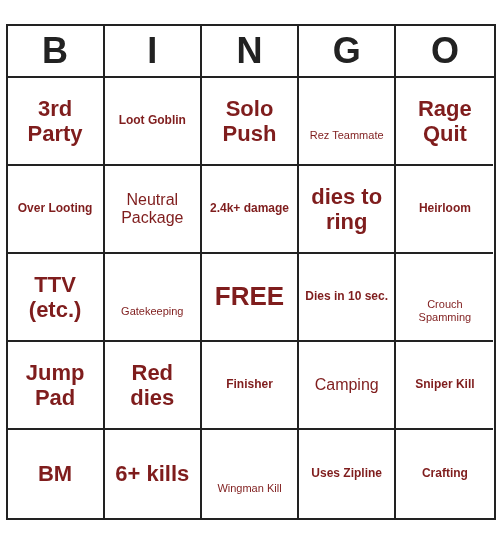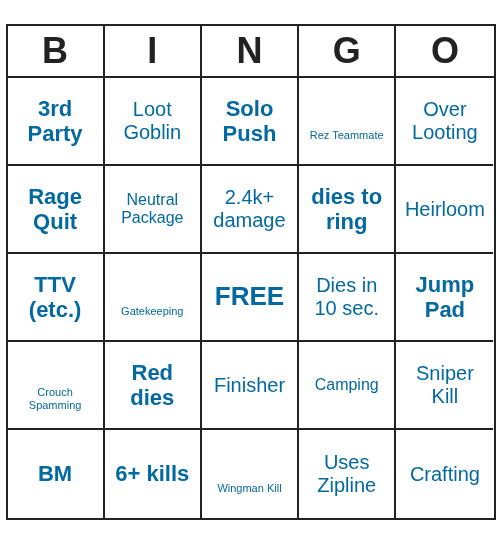--- a/index.html
+++ b/index.html
@@ -41,33 +41,33 @@
     }
     .bingo-cell {
       border-right: 2px solid #222;
       border-bottom: 2px solid #222;
       display: flex;
       align-items: center;
       justify-content: center;
       text-align: center;
       min-height: 88px;
       padding: 4px;
-      color: #0369a1;
+      color: #7f1d1d;
     }
     .bingo-cell:nth-child(5n) {
       border-right: none;
     }
     .bingo-cell:nth-child(n+21) {
       border-bottom: none;
     }
     .cell-text {
       line-height: 1.15;
     }
     .large { font-size: 22px; font-weight: bold; }
-    .medium { font-size: 20px; font-weight: normal; }
+    .medium { font-size: 12px; font-weight: bold; }
     .small { font-size: 16px; }
     .xsmall { font-size: 11px; margin-top: 28px; }
     .free { font-size: 26px; font-weight: bold; }
   </style>
 </head>
 <body>
 
 <div class="bingo-card">
   <div class="bingo-header">
 
@@ -85,24 +85,24 @@
       <div class="bingo-cell">
         <span class="cell-text medium">Loot Goblin</span>
       </div>
       <div class="bingo-cell">
         <span class="cell-text large">Solo Push</span>
       </div>
       <div class="bingo-cell">
         <span class="cell-text xsmall">Rez Teammate</span>
       </div>
       <div class="bingo-cell">
-        <span class="cell-text medium">Over Looting</span>
+        <span class="cell-text large">Rage Quit</span>
       </div>
       <div class="bingo-cell">
-        <span class="cell-text large">Rage Quit</span>
+        <span class="cell-text medium">Over Looting</span>
       </div>
       <div class="bingo-cell">
         <span class="cell-text small">Neutral Package</span>
       </div>
       <div class="bingo-cell">
         <span class="cell-text medium">2.4k+ damage</span>
       </div>
       <div class="bingo-cell">
         <span class="cell-text large">dies to ring</span>
       </div>
@@ -115,24 +115,24 @@
       <div class="bingo-cell">
         <span class="cell-text xsmall">Gatekeeping</span>
       </div>
       <div class="bingo-cell">
         <span class="cell-text free">FREE</span>
       </div>
       <div class="bingo-cell">
         <span class="cell-text medium">Dies in 10 sec.</span>
       </div>
       <div class="bingo-cell">
-        <span class="cell-text large">Jump Pad</span>
+        <span class="cell-text xsmall">Crouch Spamming</span>
       </div>
       <div class="bingo-cell">
-        <span class="cell-text xsmall">Crouch Spamming</span>
+        <span class="cell-text large">Jump Pad</span>
       </div>
       <div class="bingo-cell">
         <span class="cell-text large">Red dies</span>
       </div>
       <div class="bingo-cell">
         <span class="cell-text medium">Finisher</span>
       </div>
       <div class="bingo-cell">
         <span class="cell-text small">Camping</span>
       </div>

